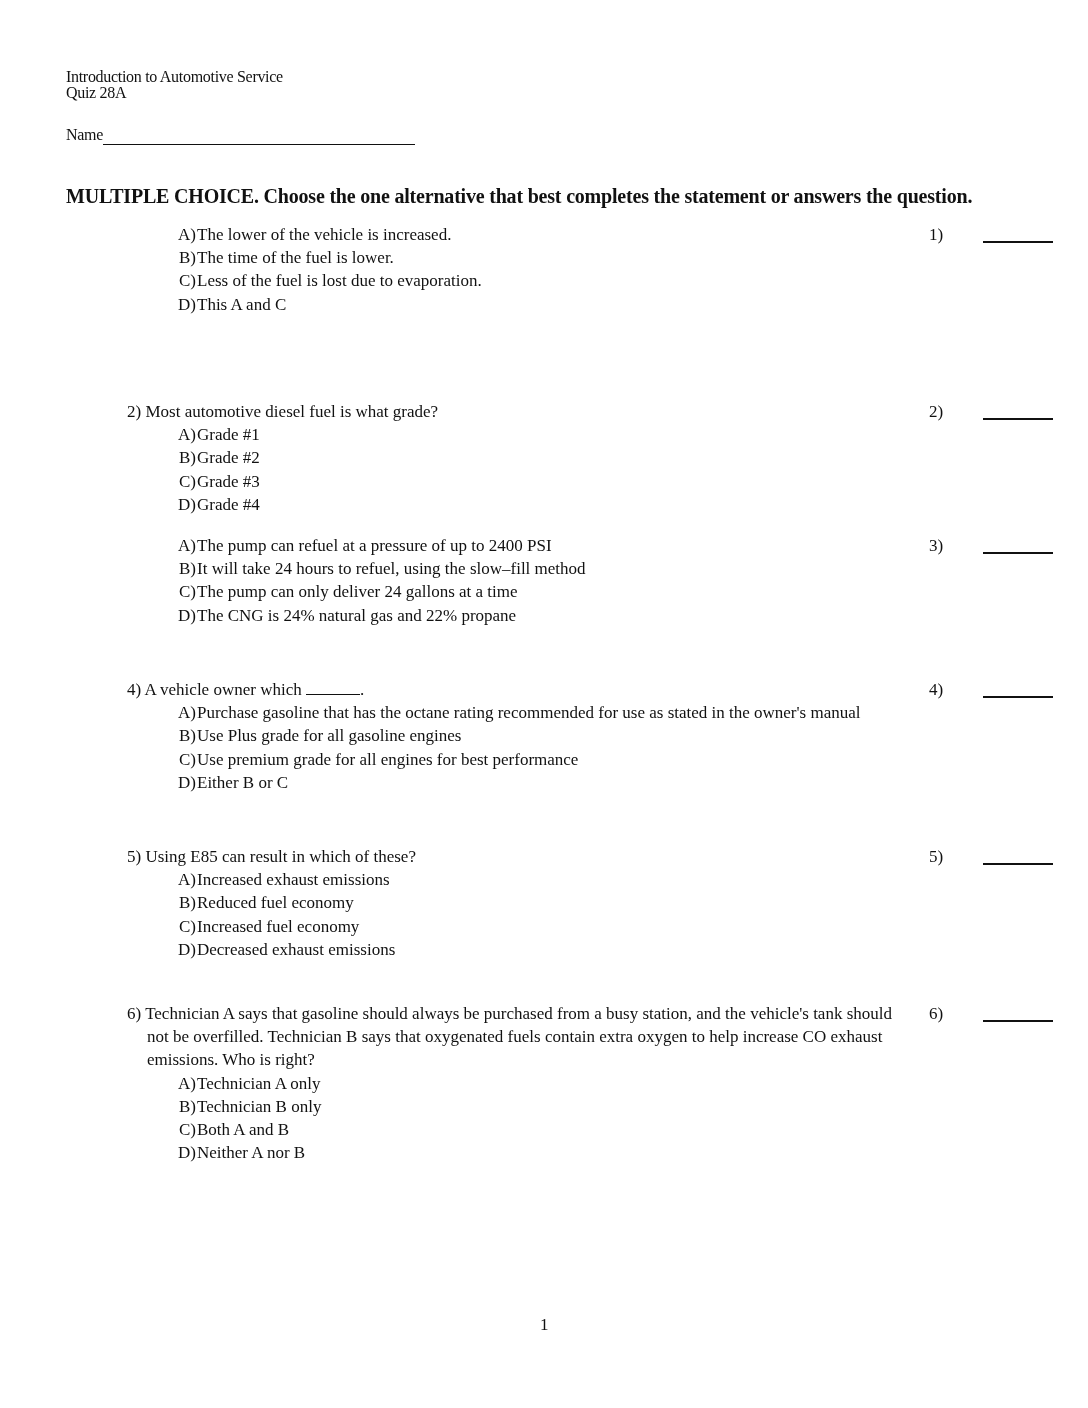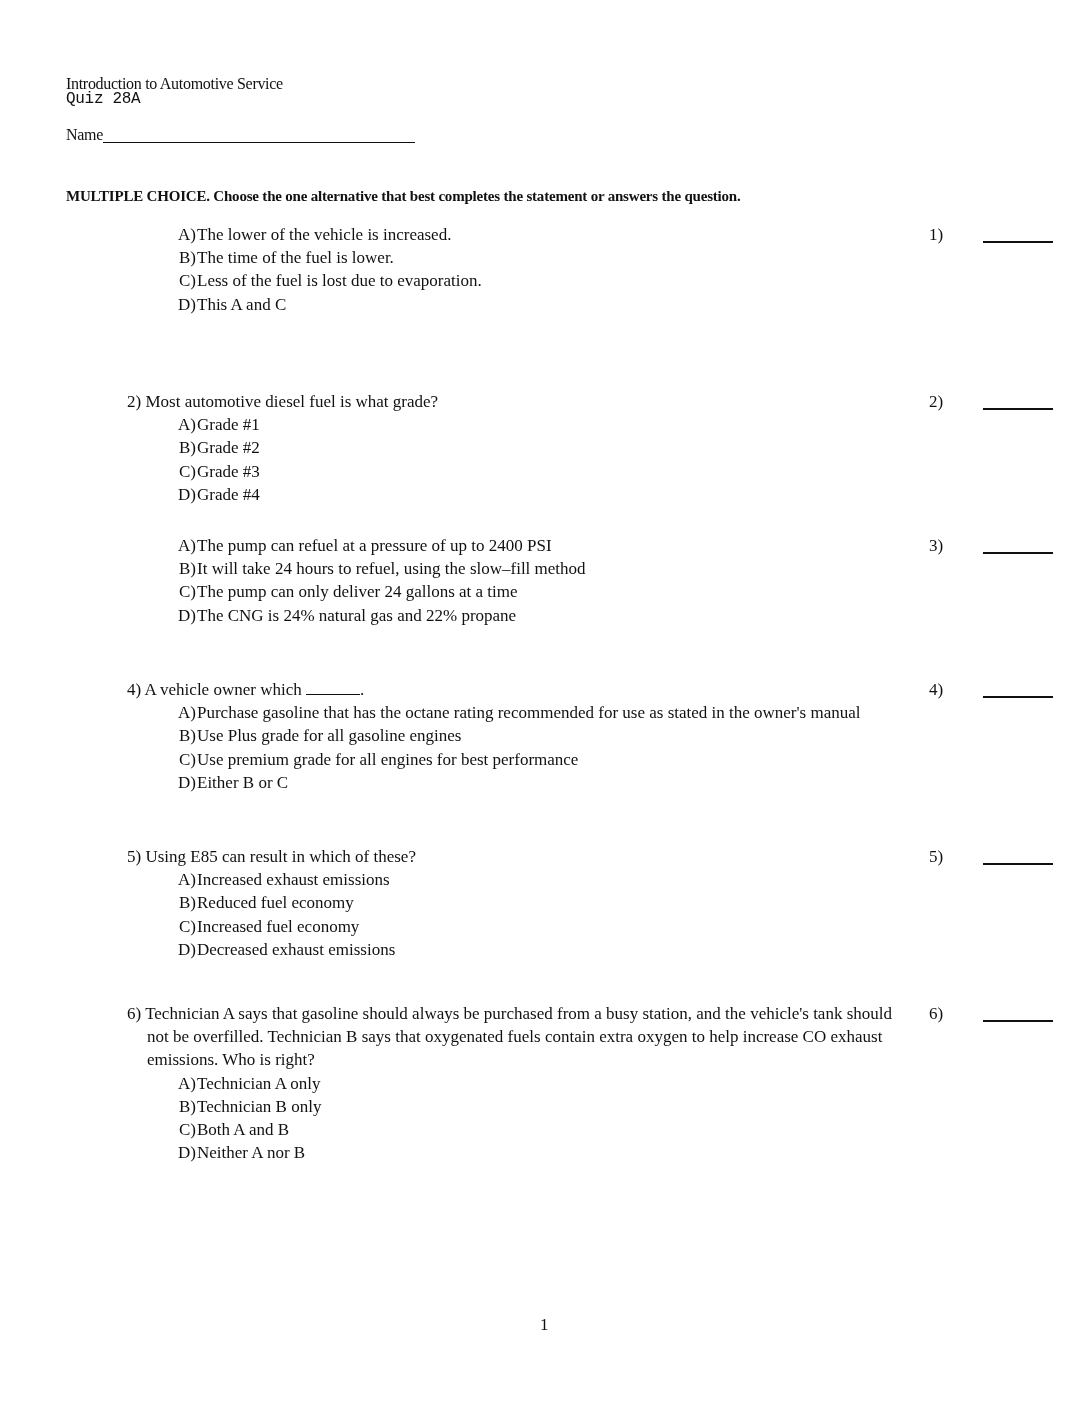--- a/index.html
+++ b/index.html
@@ -10,35 +10,35 @@
       color: #111111;
       overflow: hidden;
     }
     .header-line {
       position: absolute;
       left: 66px;
       font-size: 16px;
       line-height: 20px;
       letter-spacing: -0.3px;
     }
-    #course-title { top: 67px; margin-top: 7px; }
-    #quiz-title { top: 89px; font-family: Liberation Mono, monospace; }
-    #name-row { top: 125px; display: flex; align-items: flex-start; }
+    #course-title { top: 67px; }
+    #quiz-title { top: 83px; }
+    #name-row { top: 125px; display: flex; align-items: flex-end; }
     .name-line {
       display: inline-block;
       width: 312px;
       border-bottom: 1px solid #111;
       height: 18px;
       margin-left: 0;
     }
     #instructions {
       position: absolute;
       left: 66px;
       top: 185px;
-      font-size: 15px;
+      font-size: 20px;
       font-weight: bold;
       line-height: 22px;
       letter-spacing: -0.2px;
       white-space: nowrap;
     }
     .question {
       position: absolute;
       left: 127px;
       width: 930px;
       font-size: 17px;
@@ -125,21 +125,21 @@
         <span class="choice-letter">D)</span>
         <span class="choice-text">This A and C</span>
       </li>
   </ul>
   <div class="answer-slot">
     <span class="answer-num">1)</span>
     <span class="answer-blank"></span>
   </div>
 </div>
 
-<div class="question" style="top:390px;">
+<div class="question" style="top:400px;">
   <div class="q-stem">
     <span class="q-num">2)</span>
     <span>Most automotive diesel fuel is what grade?</span>
   </div>
   <ul class="choices">
     <li class="choice">
         <span class="choice-letter">A)</span>
         <span class="choice-text">Grade #1</span>
       </li>
     <li class="choice">

